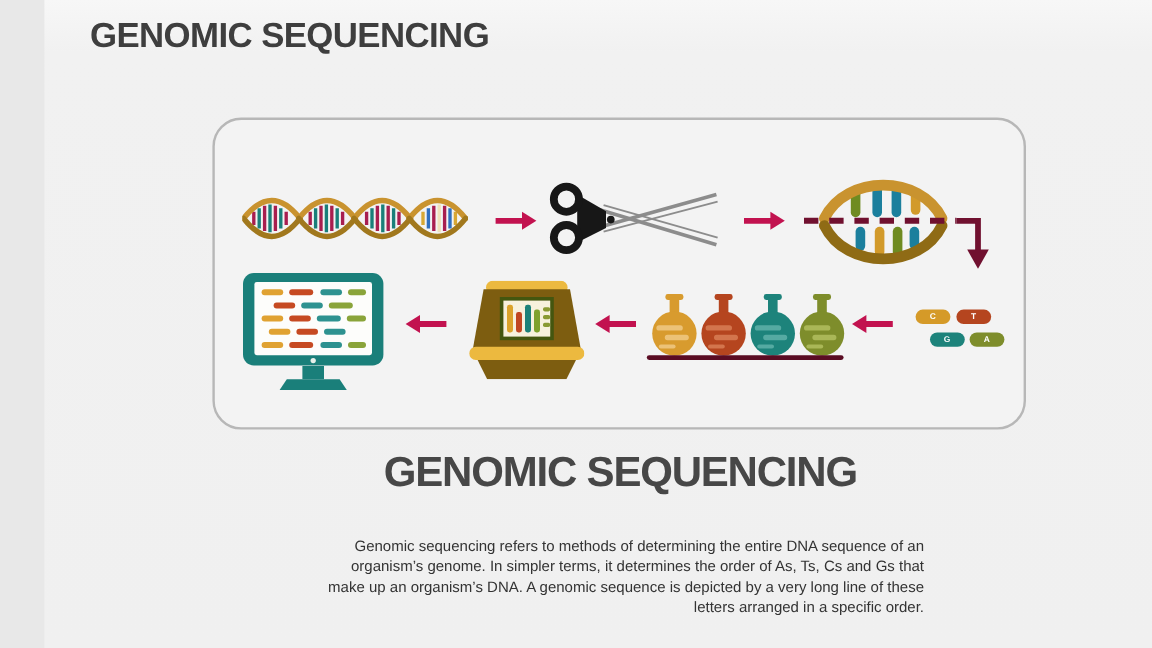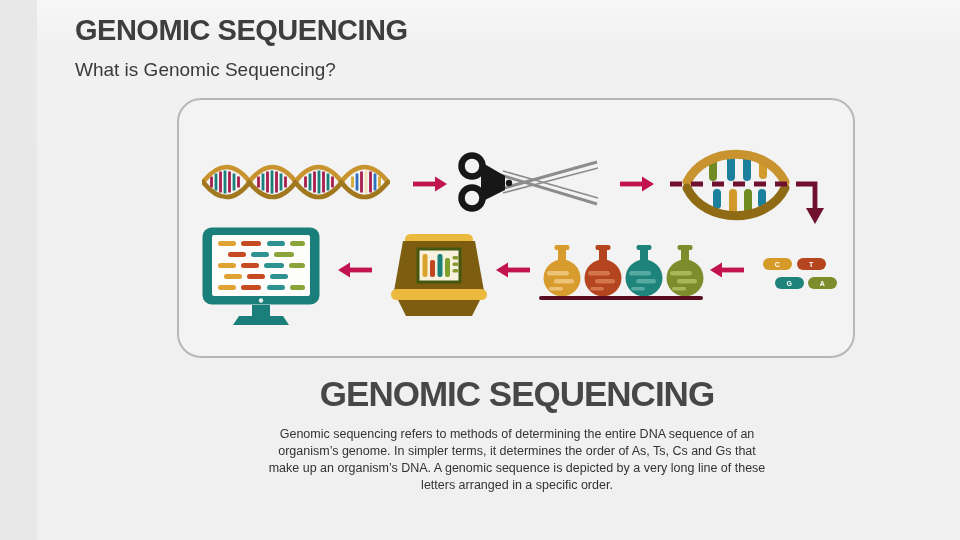--- a/index.html
+++ b/index.html
@@ -41,31 +41,30 @@
     position:absolute; left:-3px; top:51px; width:164px; height:3.5px;
     background:#5a0c23; border-radius:2px;
   }
   .heading {
     position:absolute; left:0; right:0; top:374px;
     text-align:center; font-size:35px; font-weight:700; color:#474747;
     letter-spacing:-1px; white-space:nowrap;
   }
   .paragraph {
     position:absolute; left:50%; transform:translateX(-50%);
-    top:426px; width:506px;
-    font-size:12.5px; line-height:16.9px; text-align:center; color:#333333;
+    top:447px; width:506px;
+    font-size:12.5px; line-height:16.9px; text-align:right; color:#333333;
   }
 </style>
 </head>
 <body>
 
 <div class="slide">
 
   <div class="title">GENOMIC SEQUENCING</div>
-  <div class="subtitle">What is Genomic Sequencing?</div>
 
   <div class="diagram-box">
 
     <svg class="abs" style="left:23px; top:57px;" width="188" height="50" viewBox="0 0 188 50">
 
       <line x1="9.5" y1="19.5" x2="9.5" y2="30.5" stroke="#a81e4f" stroke-width="2.8"></line>
       <line x1="14" y1="16.5" x2="14" y2="33.5" stroke="#1a7f7a" stroke-width="2.8"></line>
       <line x1="18.5" y1="14.5" x2="18.5" y2="35.5" stroke="#a81e4f" stroke-width="2.8"></line>
       <line x1="23" y1="13.5" x2="23" y2="36.5" stroke="#1a7f7a" stroke-width="2.8"></line>
       <line x1="27.5" y1="14.5" x2="27.5" y2="35.5" stroke="#a81e4f" stroke-width="2.8"></line>

